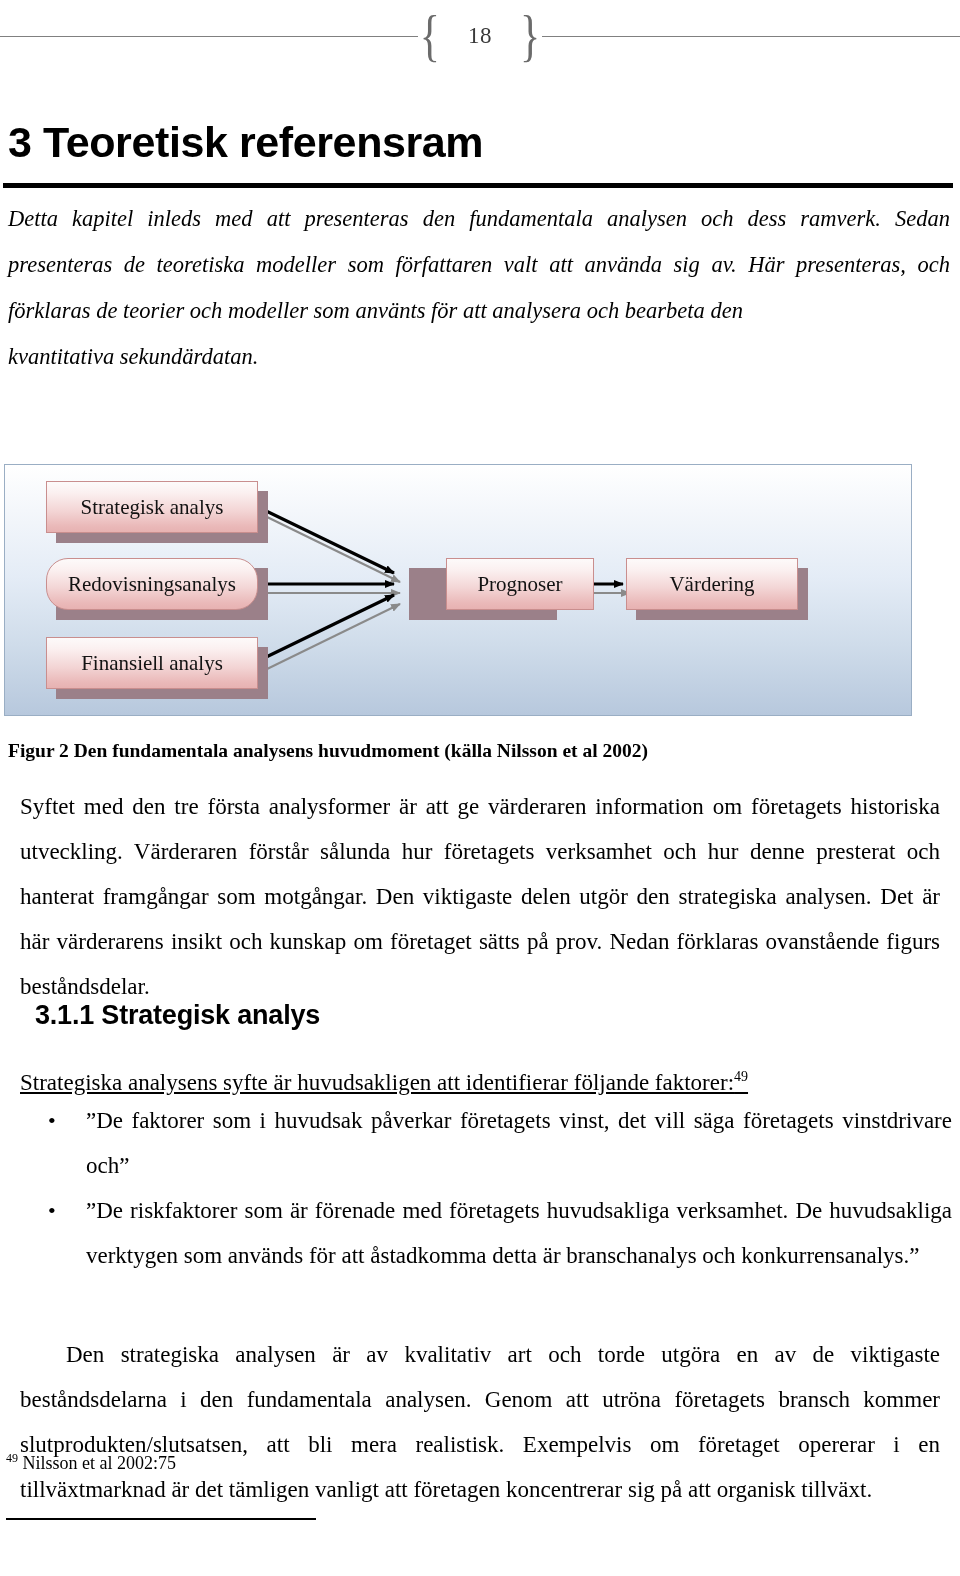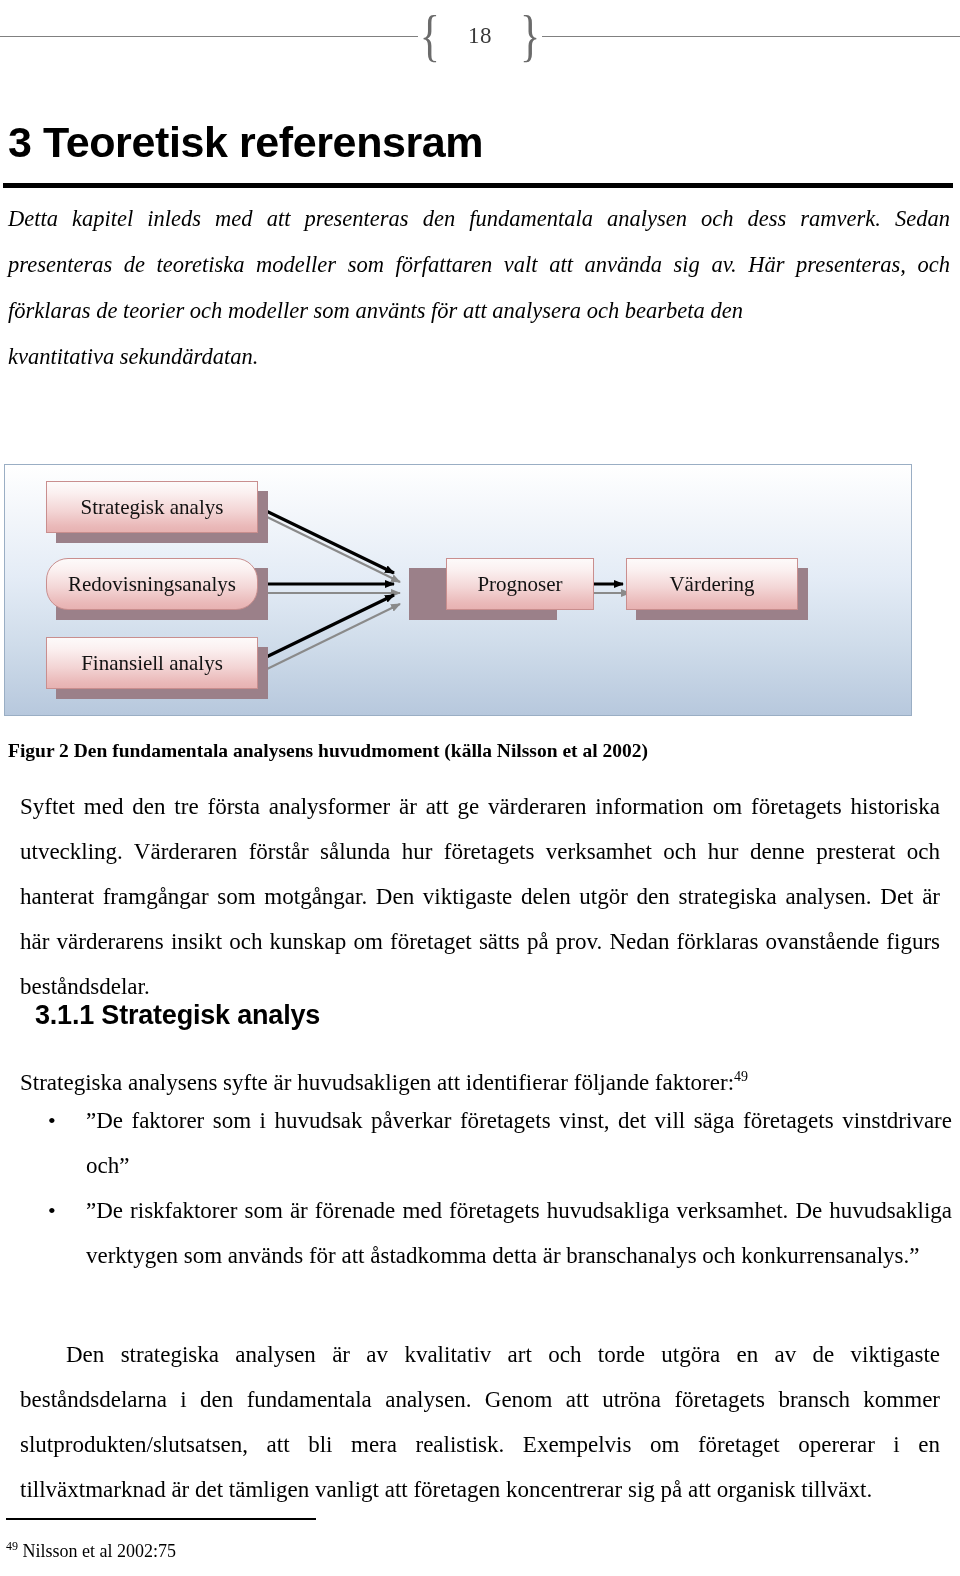--- a/index.html
+++ b/index.html
@@ -131,20 +131,21 @@
 
   .body-1 {
     left: 8px;
     top: 772px;
     width: 944px;
   }
   .body-2 {
     left: 8px;
     top: 1048px;
     width: 944px;
+    text-decoration: underline;
   }
   .body-3 {
     left: 8px;
     top: 1320px;
     width: 944px;
   }
   .indent-first { text-indent: 46px; }
 
   .sup {
     font-size: 14px;
@@ -183,21 +184,21 @@
     position: absolute;
     left: 6px;
     top: 1518px;
     width: 310px;
     height: 2px;
     background: #000;
   }
   .footnote {
     position: absolute;
     left: 6px;
-    top: 1538px;
+    top: 1450px;
     font-size: 18px;
     line-height: 26px;
   }
   .footnote .sup { font-size: 12px; }
 
   
   .diagram {
     position: absolute;
     left: 4px;
     top: 464px;

